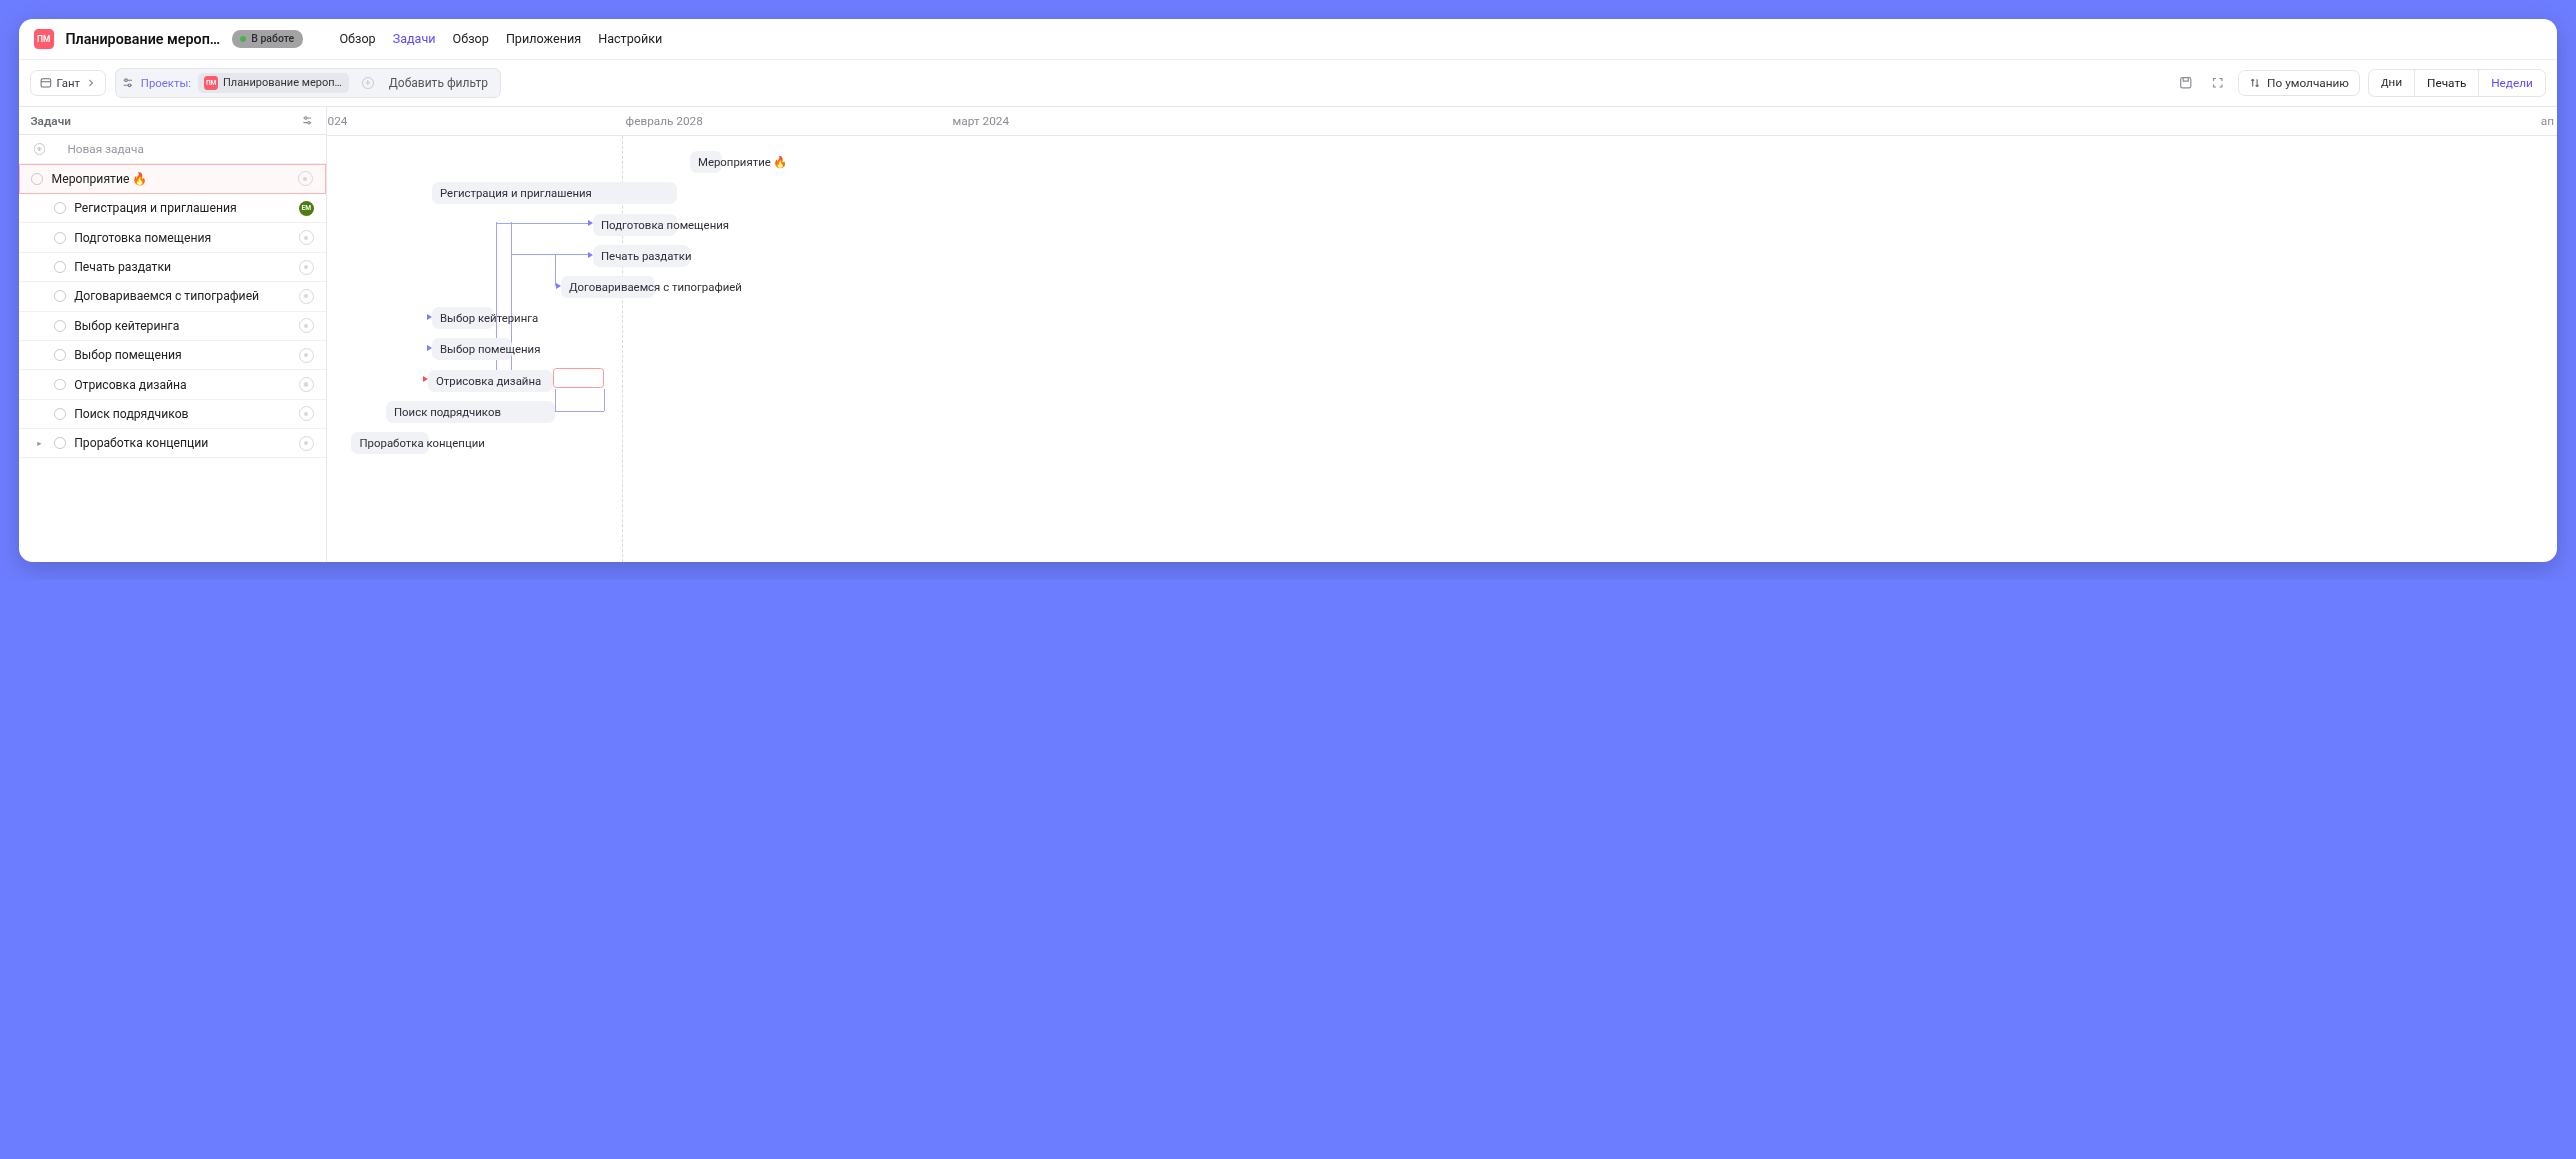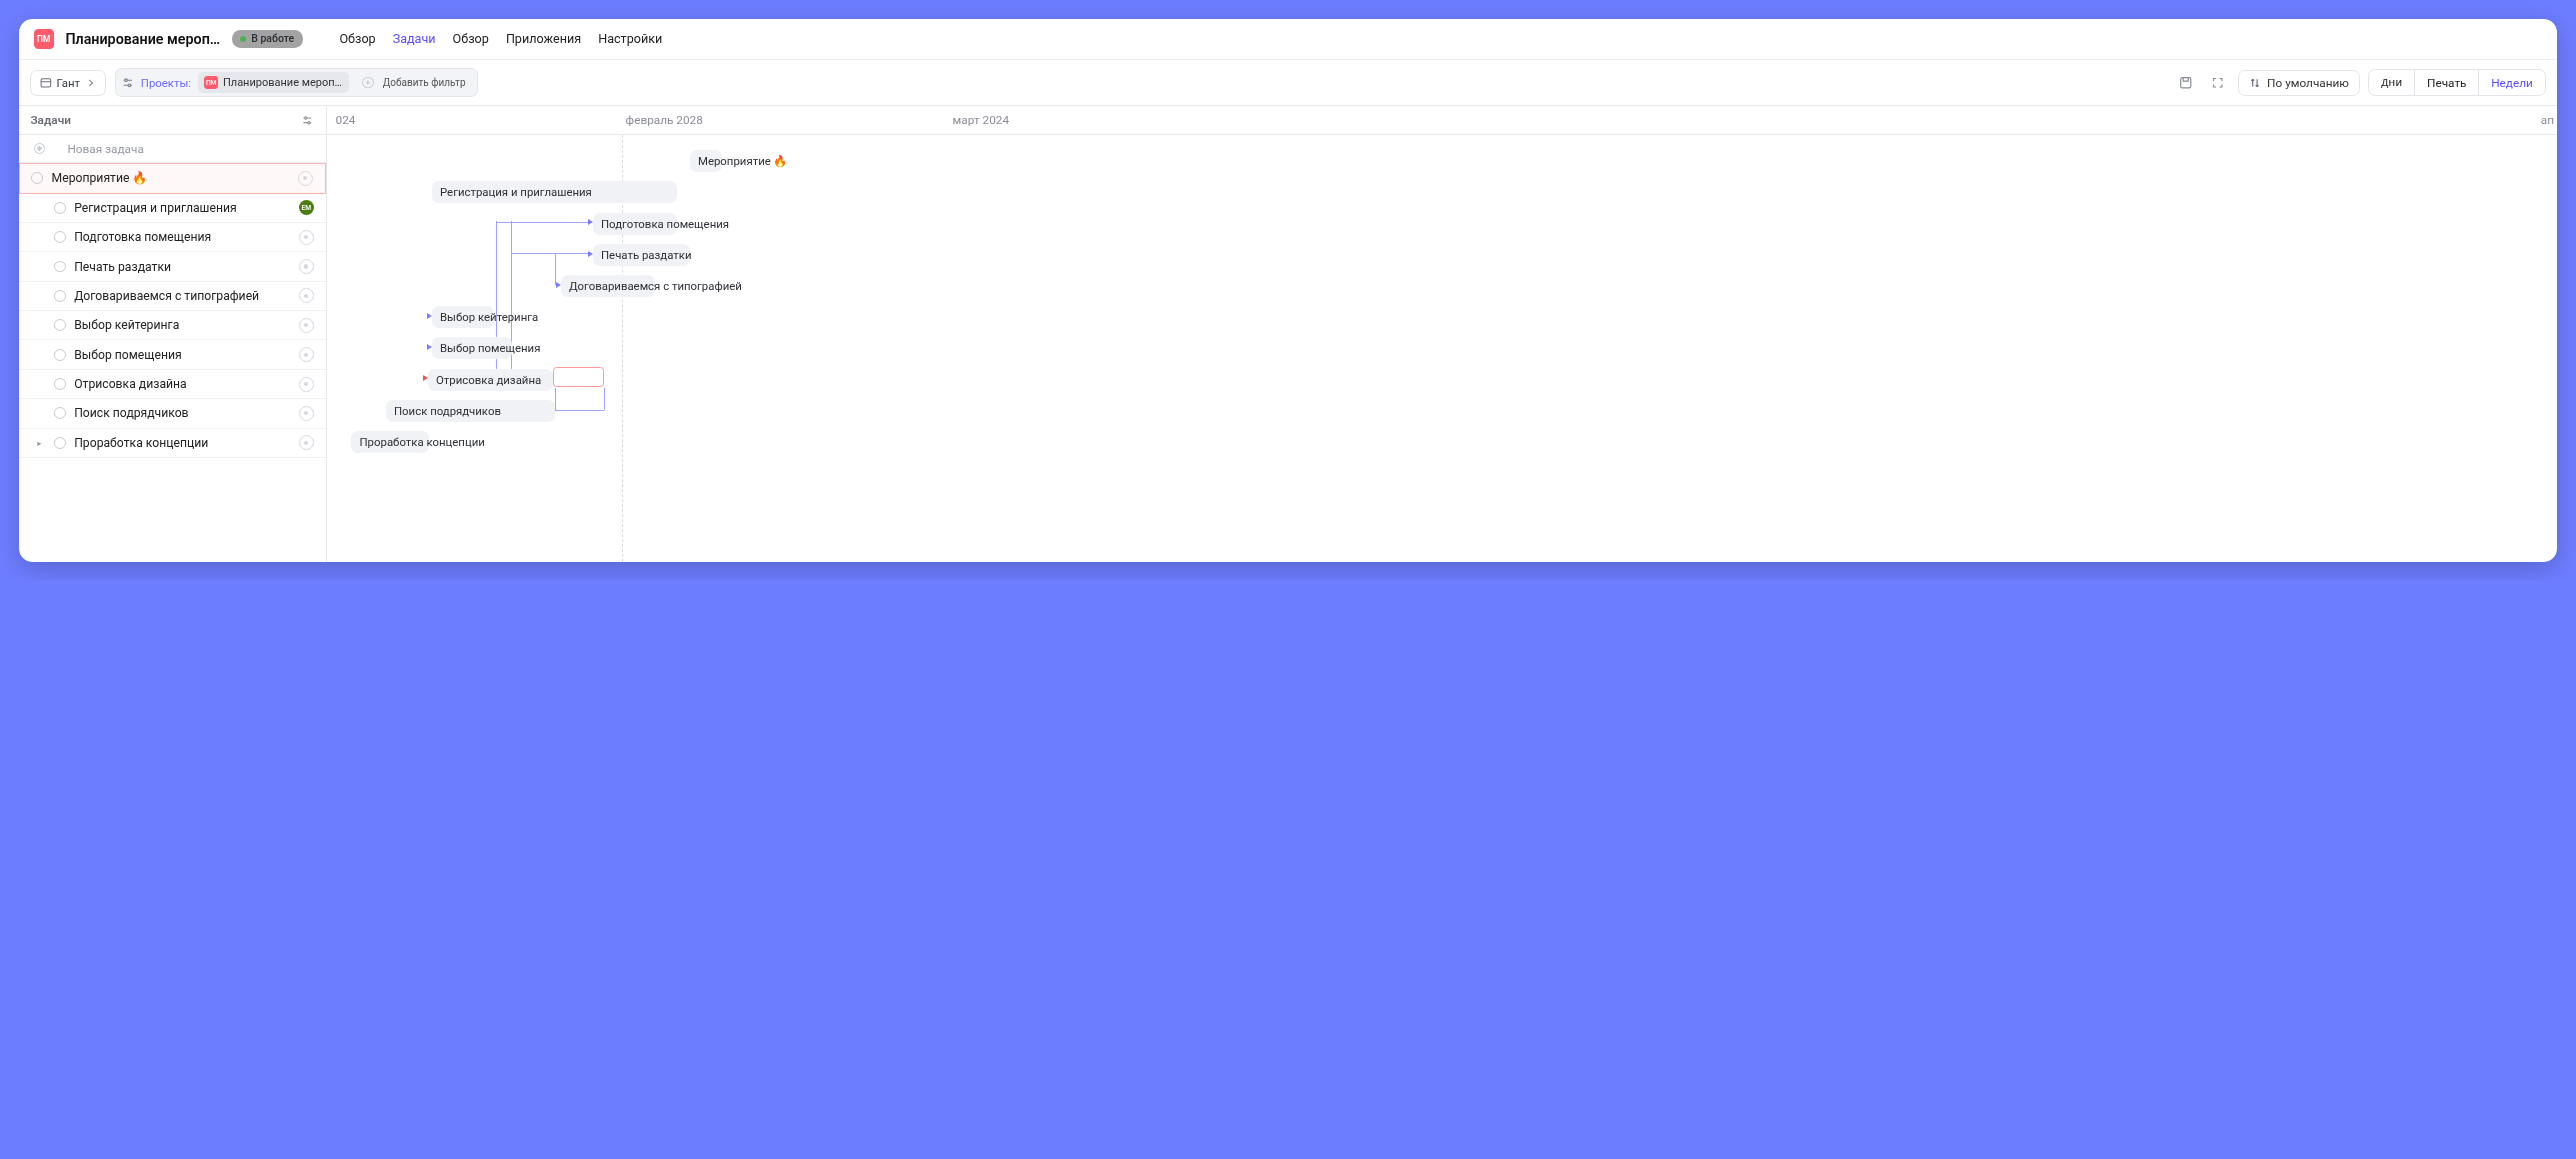--- a/index.html
+++ b/index.html
@@ -66,21 +66,21 @@
   display: flex; align-items: center; gap: 5px;
   background: #e5e7ed; border-radius: 5px; padding: 3.4px 6.7px;
   font-size: 11px; color: #333;
 }
 .mini-badge {
   width:13.5px; height:13.5px; background:#ff5b6a; border-radius:3.4px;
   display:flex; align-items:center; justify-content:center;
   color:#fff; font-size:6.7px; font-weight:600;
 }
 .filters-label { color:#6f6cff; font-size:11.4px; }
-.add-filter { color:#555; font-size:10px; display:flex; align-items:center; gap:9px; cursor:pointer; padding: 3.4px 6.7px;}
+.add-filter { color:#555; font-size:12px; display:flex; align-items:center; gap:15px; cursor:pointer; padding: 3.4px 6.7px;}
 .spacer { flex: 1; }
 .icon-btn { width:23.6px; height:23.6px; display:flex; align-items:center; justify-content:center; color:#7a7d87; cursor:pointer; border-radius:5px;}
 .sort-btn { display:flex; align-items:center; gap:6.7px; border:0.8px solid #e2e4ea; border-radius:6.7px; padding:5px 10px; font-size:11.8px; color:#333; cursor:pointer;}
 .scale-group { display:flex; border:0.8px solid #e2e4ea; border-radius:6.7px; overflow:hidden;}
 .scale-item { padding:5.9px 11.8px; font-size:11.8px; color:#222; cursor:pointer; border-left:0.8px solid #e2e4ea;}
 .scale-item:first-child { border-left:none;font-family:Liberation Mono, monospace;}
 .scale-item.active { color:#5b4dff; }
 
 
 .main { flex:1; display:flex; overflow:hidden; border-top:0.8px solid #e6e8ec;}
@@ -300,21 +300,21 @@
             <span class="expand-caret">▸</span>
             <span class="task-radio"></span>
             <span class="task-label">Проработка концепции</span>
             <span class="task-end"></span>
           </div>
         </div>
     </div>
 
     <div class="gantt">
       <div class="gantt-header">
-        <span class="month-label" style="left:9px">024</span>
+        <span class="month-label" style="left:1px">024</span>
         <span class="month-label" style="left:299px">февраль 2028</span>
         <span class="month-label" style="left:626px">март 2024</span>
         <span class="month-label" style="right:3.4px">ап</span>
       </div>
       <div class="gantt-body" id="gantt-body">
         <div class="today-line" style="left:295px"></div>
 
         <div class="dep-line-v" style="left:169px; top:86px; height:160px"></div>
         <div class="dep-line-v" style="left:184px; top:86px; height:160px"></div>
         <div class="dep-line-h" style="left:169px; top:87px; width:93px"></div>

